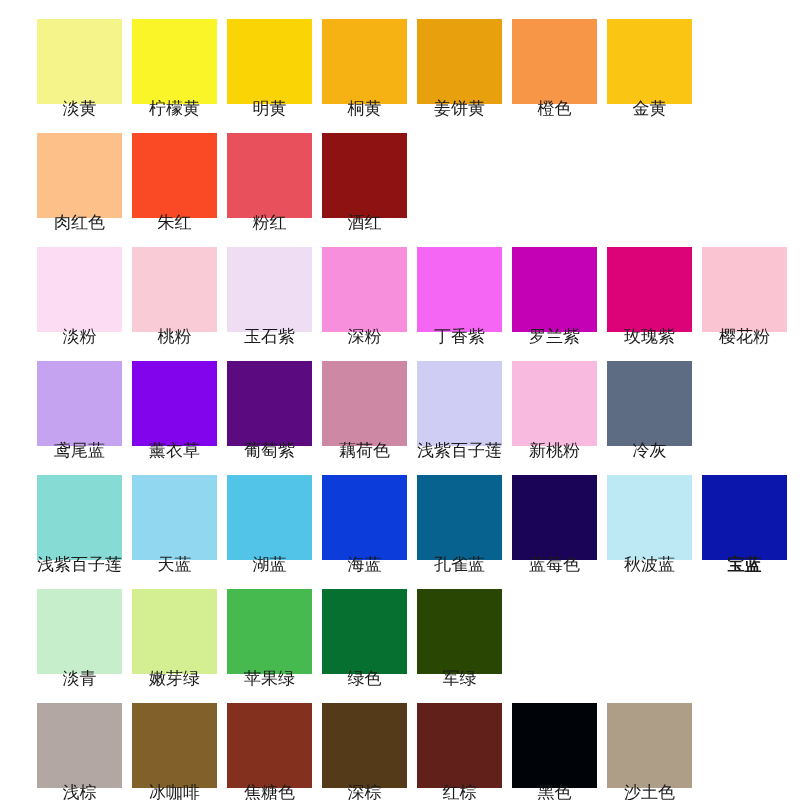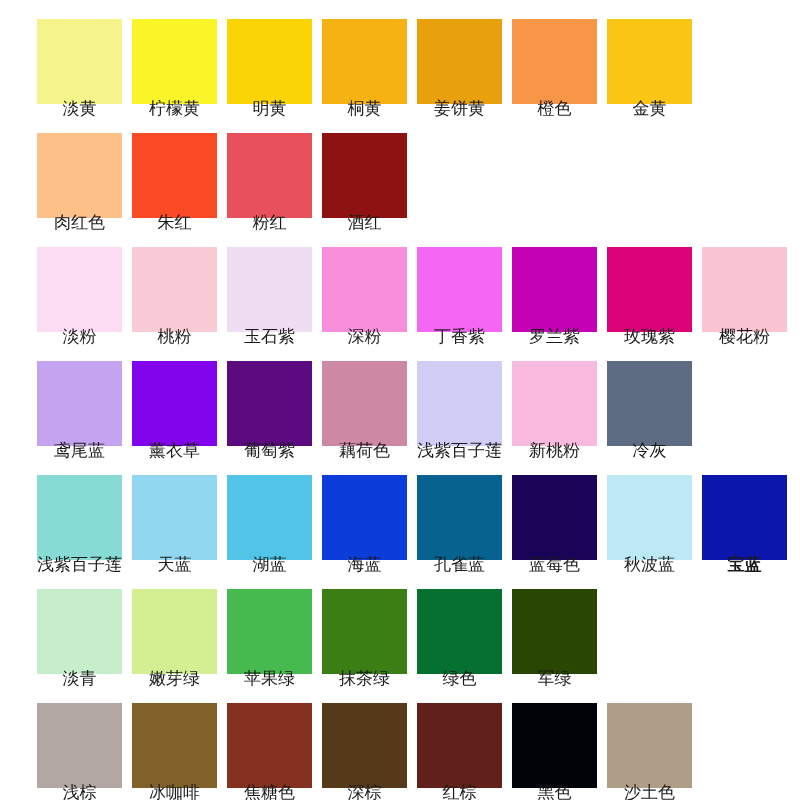--- a/index.html
+++ b/index.html
@@ -232,24 +232,20 @@
       </div>
       <div class="swatch-cell">
         <div class="swatch-chip" title="#D4EE92" style="background: rgb(212, 238, 146);"></div>
         <div class="swatch-label">嫩芽绿</div>
       </div>
       <div class="swatch-cell">
         <div class="swatch-chip" title="#46B94F" style="background: rgb(70, 185, 79);"></div>
         <div class="swatch-label">苹果绿</div>
       </div>
       <div class="swatch-cell">
-        <div class="swatch-chip" title="#3A7E14" style="background: rgb(58, 126, 20);"></div>
-        <div class="swatch-label">抹茶绿</div>
-      </div>
-      <div class="swatch-cell">
         <div class="swatch-chip" title="#05702F" style="background: rgb(5, 112, 47);"></div>
         <div class="swatch-label">绿色</div>
       </div>
       <div class="swatch-cell">
         <div class="swatch-chip" title="#2A4603" style="background: rgb(42, 70, 3);"></div>
         <div class="swatch-label">军绿</div>
       </div>
     </div>
     <div class="swatch-row">
       <div class="swatch-cell">

